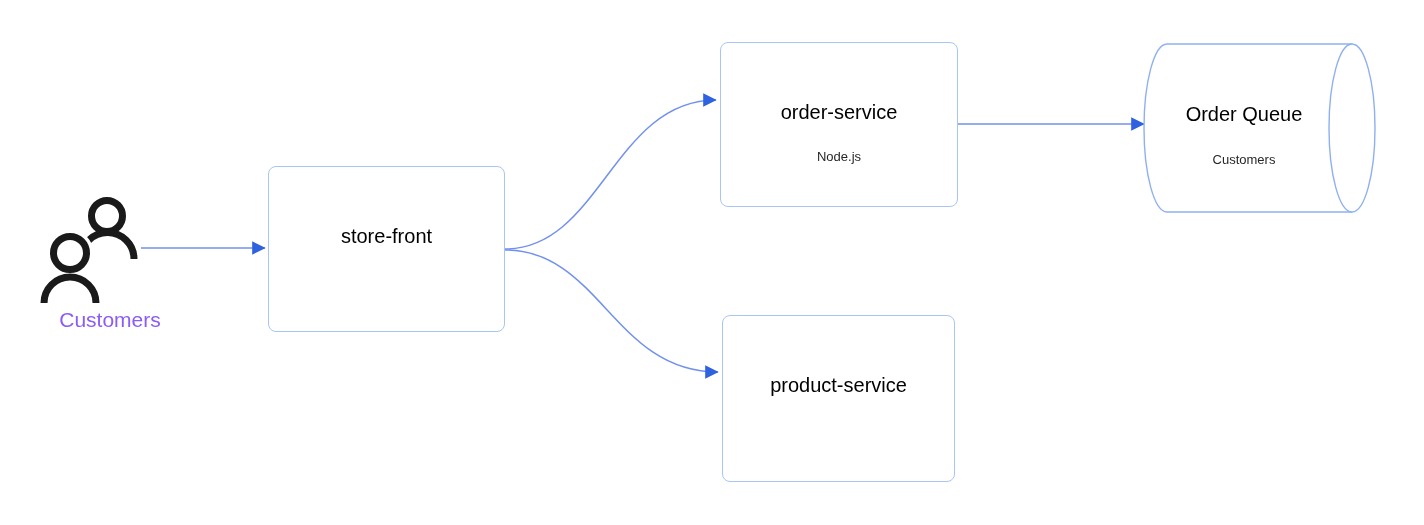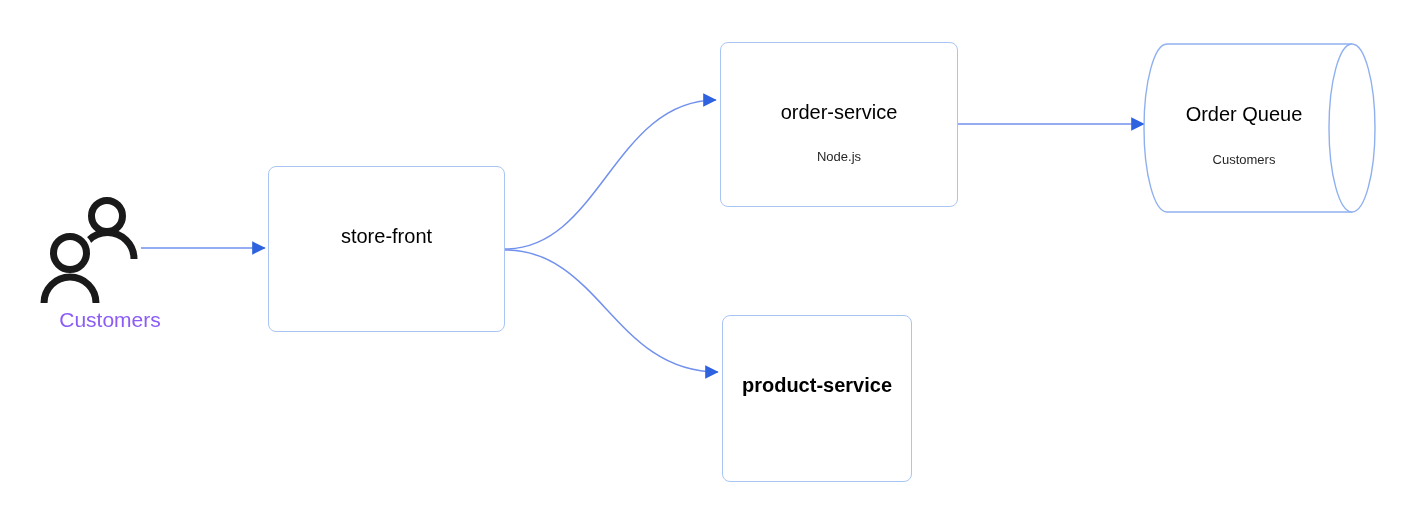--- a/index.html
+++ b/index.html
@@ -47,21 +47,21 @@
     right: 0;
     top: 106px;
     text-align: center;
     font-size: 13px;
     line-height: 16px;
     color: #272727;
     white-space: nowrap;
   }
   #store-front-box   { left: 268px;  top: 166px; width: 237px; height: 166px; }
   #order-service-box { left: 720px;  top: 42px;  width: 238px; height: 165px; }
-  #product-service-box { left: 722px; top: 315px; width: 190px; height: 167px; font-weight: bold; }
+  #product-service-box { left: 722px; top: 315px; width: 233px; height: 167px; }
   .queue-labels {
     position: absolute;
     left: 1158px;
     top: 44px;
     width: 172px;
     height: 168px;
   }
   .queue-labels .node-title    { top: 58px; }
   .queue-labels .node-subtitle { top: 108px; }
   .actor-label {

